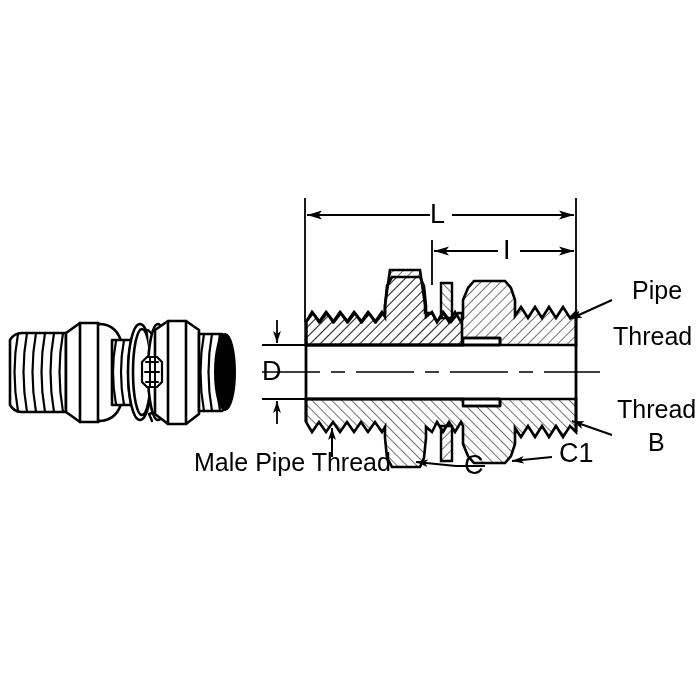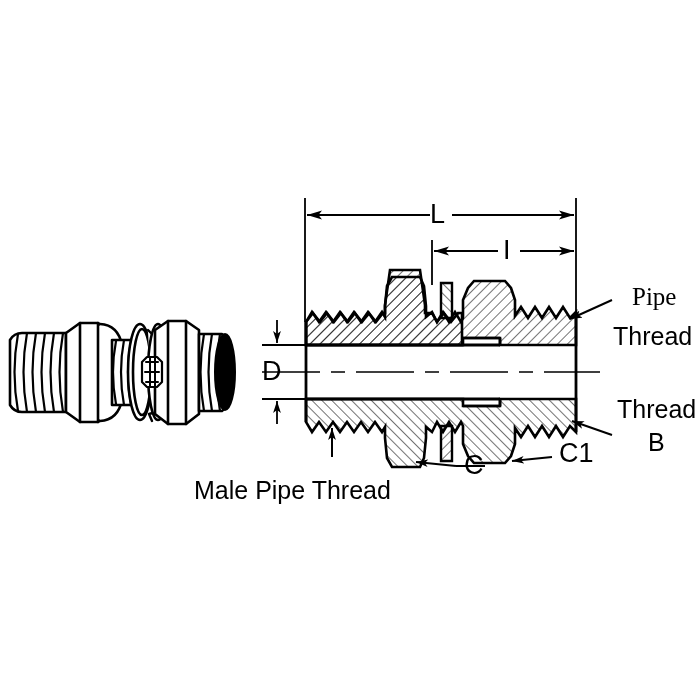--- a/index.html
+++ b/index.html
@@ -221,25 +221,25 @@
       <line x1="552" y1="457" x2="512" y2="461" marker-end="url(#arrSm)"></line>
     </g>
   </svg>
 
   <div class="lbl lbl-dim" style="left:430px; top:201px;">L</div>
 
   <div class="lbl lbl-dim" style="left:503px; top:237px;">I</div>
 
   <div class="lbl lbl-dim" style="left:262px; top:358px;">D</div>
 
-  <div class="lbl lbl-note" style="left:632px; top:284px;font-family:Liberation Serif, serif;">Pipe</div>
+  <div class="lbl lbl-note" style="left:632px; top:278px;">Pipe</div>
   <div class="lbl lbl-note" style="left:613px; top:324px;">Thread</div>
 
   <div class="lbl lbl-note" style="left:617px; top:397px;">Thread</div>
   <div class="lbl lbl-note" style="left:648px; top:430px;">B</div>
 
-  <div class="lbl lbl-note" style="left:194px; top:478px;">Male Pipe Thread</div>
+  <div class="lbl lbl-note" style="left:194px; top:450px;">Male Pipe Thread</div>
 
   <div class="lbl lbl-call" style="left:464px; top:452px;">C</div>
 
   <div class="lbl lbl-call" style="left:559px; top:440px;">C1</div>
 
 </div>
 
 </body></html>

